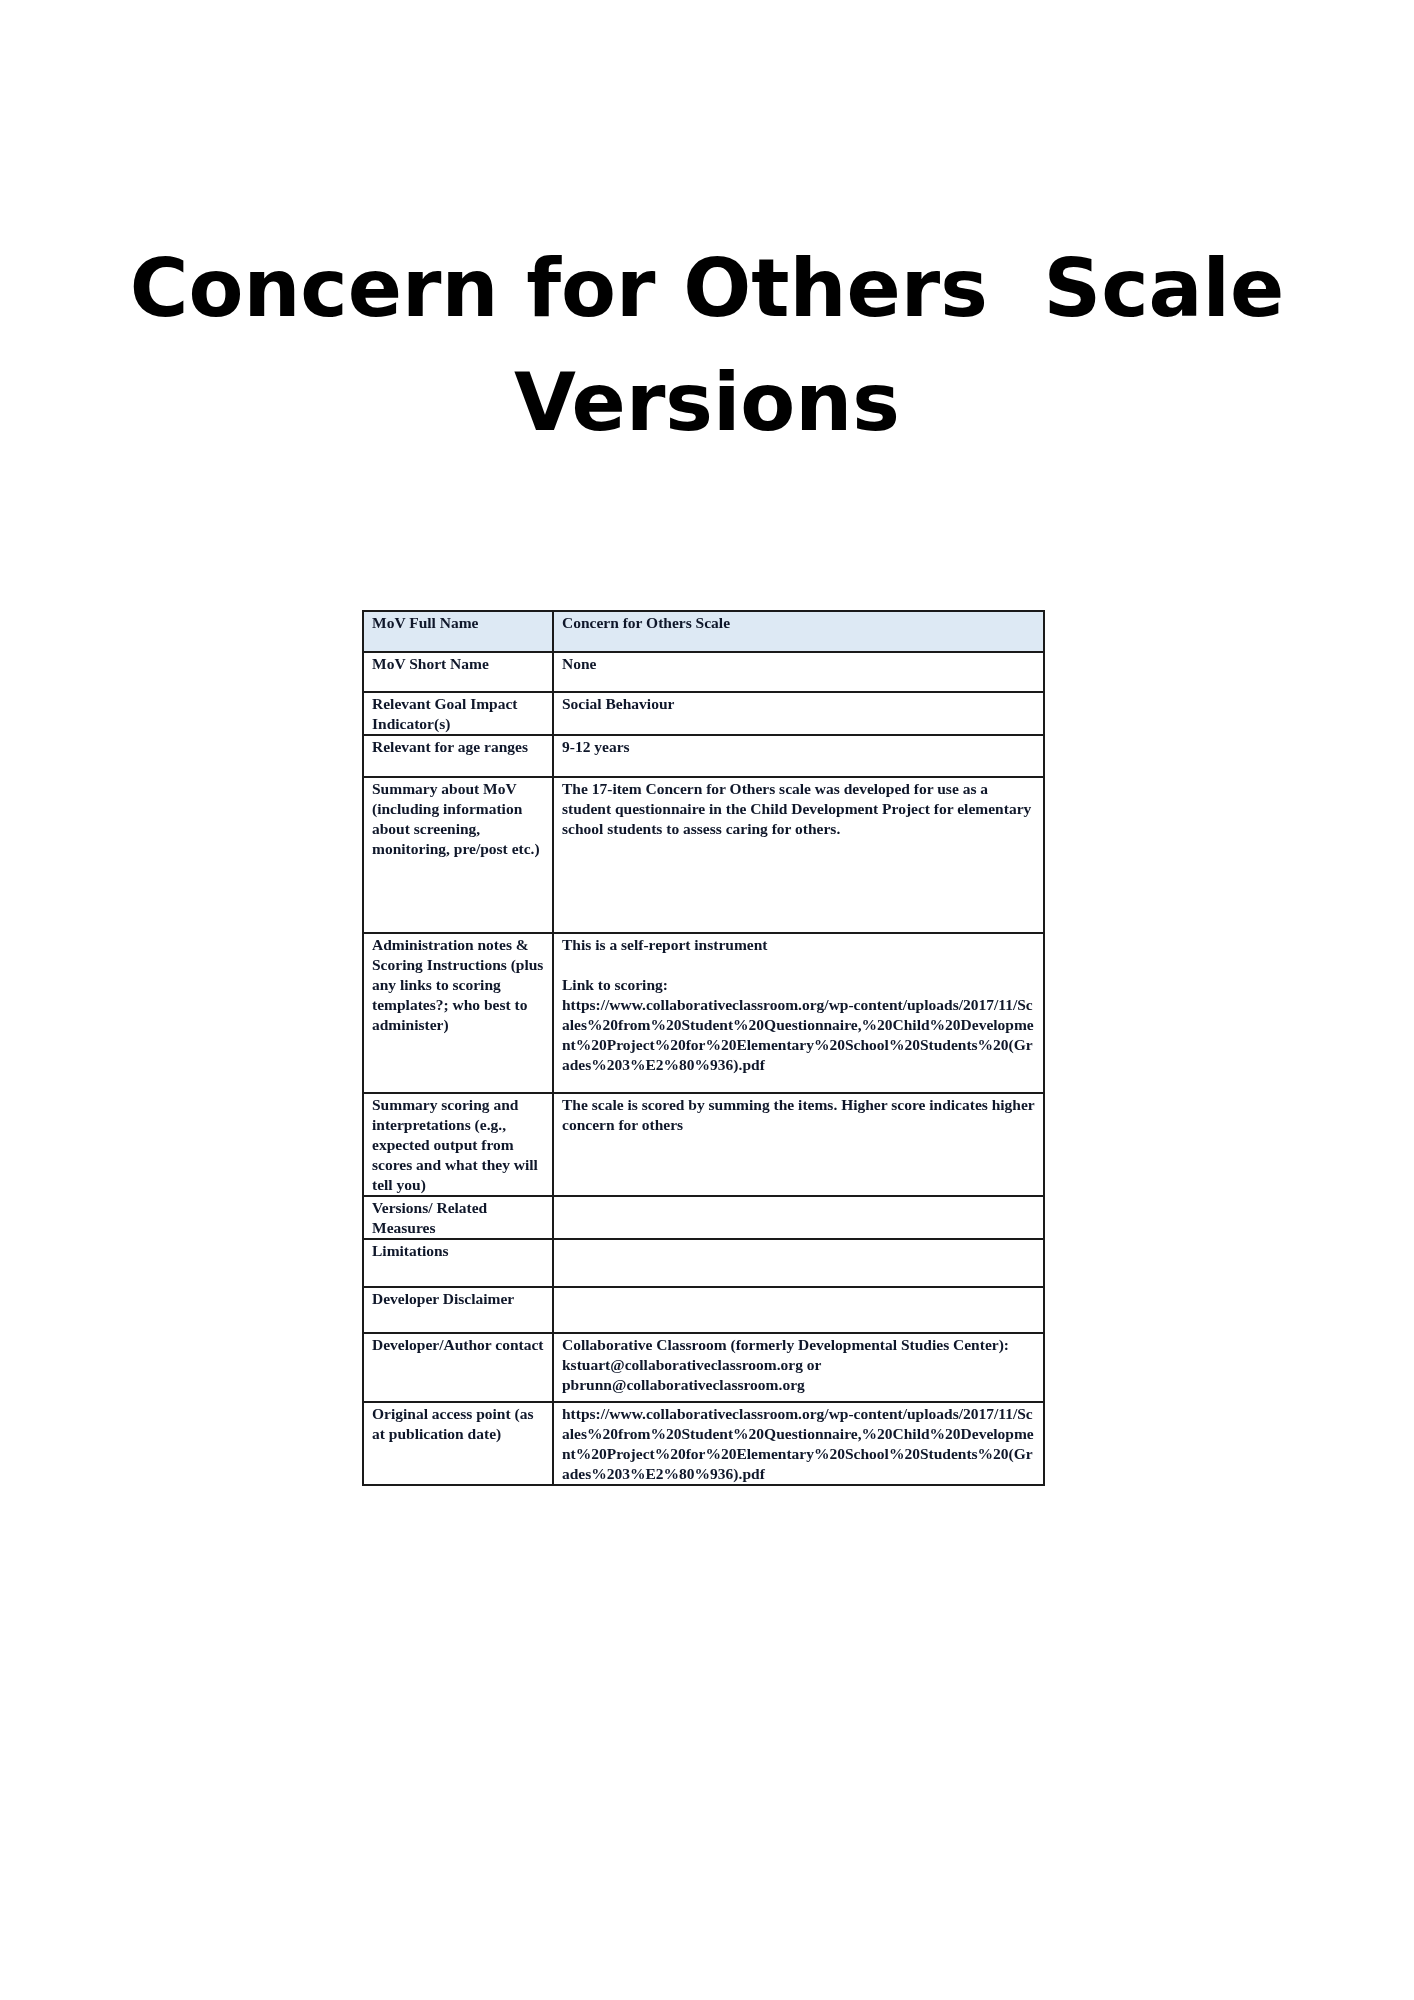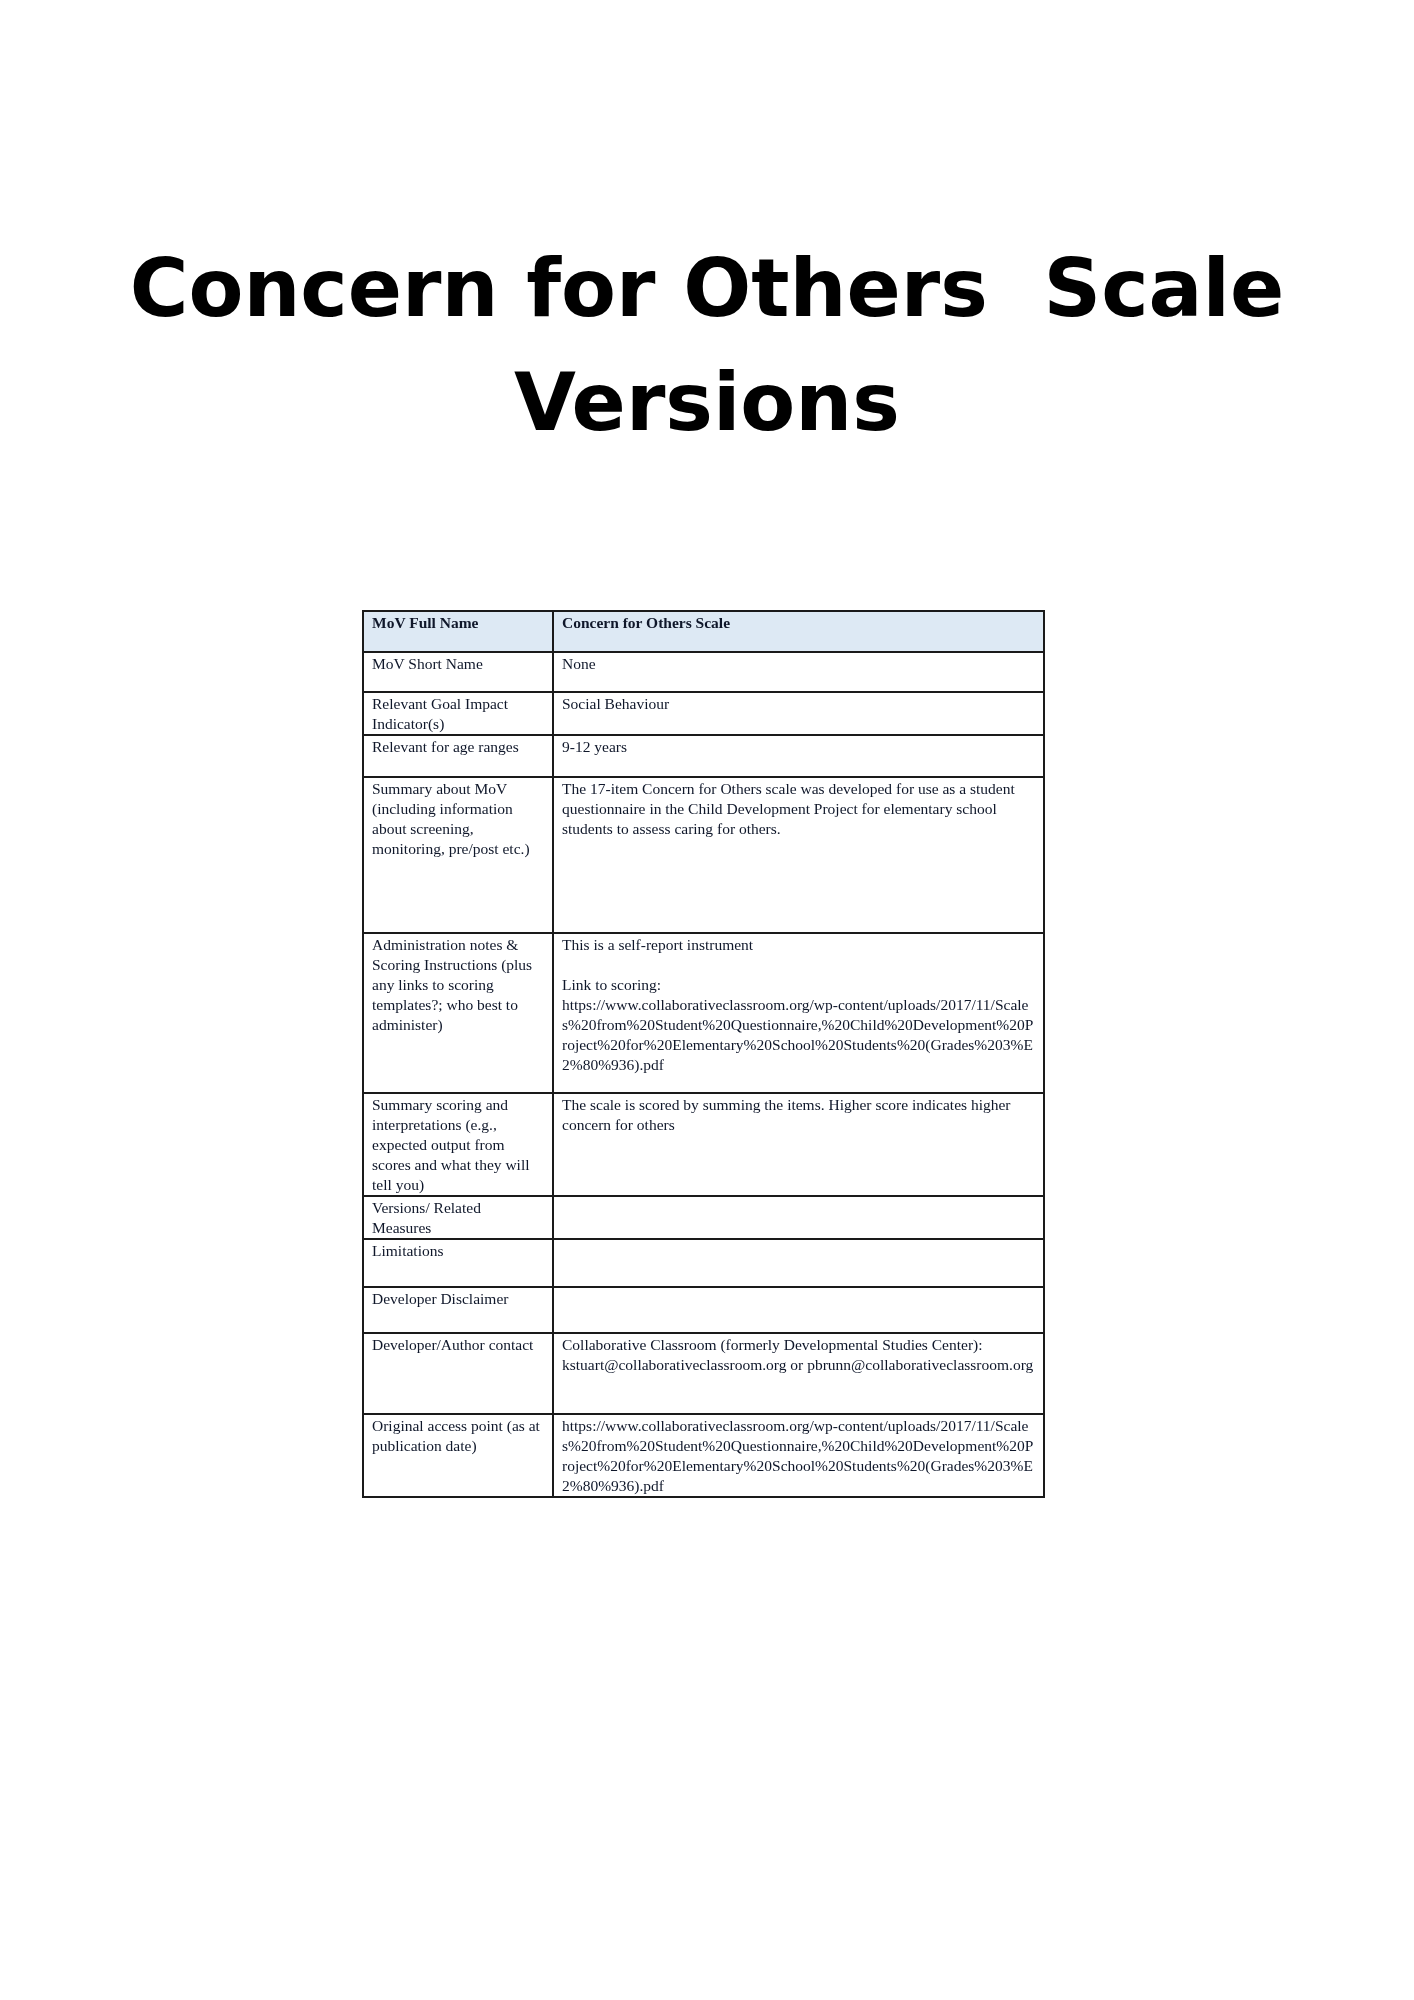--- a/index.html
+++ b/index.html
@@ -13,21 +13,21 @@
   .title span { display: block; white-space: pre; }
   table.mov {
     position: absolute; left: 362px; top: 610px; width: 681px;
     border-collapse: collapse; table-layout: fixed;
     font-family: "Liberation Serif", serif; font-size: 15.5px; line-height: 20px; color: #0f172a;
   }
   table.mov col.c1 { width: 190px; }
   table.mov col.c2 { width: 491px; }
   table.mov td {
     border: 2px solid #1a1a1a; vertical-align: top; padding: 1px 8px 0 8px;
-    word-wrap: break-word; overflow-wrap: break-word;
+    word-wrap: break-word; overflow-wrap: break-word; font-weight: bold;
   }
   table.mov tr.header td { background: #dde9f4; font-weight: bold; }
   .wrap-url { word-break: break-all; }
   .gap { display:block; height: 20px; }
 </style>
 </head>
 <body>
 
 <div class="title">
   <span>Concern for Others  Scale</span>
@@ -78,21 +78,21 @@
     <td></td>
   </tr>
   <tr style="height:48px">
     <td>Limitations</td>
     <td></td>
   </tr>
   <tr style="height:46px">
     <td>Developer Disclaimer</td>
     <td></td>
   </tr>
-  <tr style="height:81px">
+  <tr style="height:69px">
     <td>Developer/Author contact</td>
     <td>Collaborative Classroom (formerly Developmental Studies Center): kstuart@collaborativeclassroom.org or pbrunn@collaborativeclassroom.org</td>
   </tr>
   <tr style="height:80px">
     <td>Original access point (as at publication date)</td>
     <td class="wrap-url">https://www.collaborativeclassroom.org/wp-content/uploads/2017/11/Scales%20from%20Student%20Questionnaire,%20Child%20Development%20Project%20for%20Elementary%20School%20Students%20(Grades%203%E2%80%936).pdf</td>
   </tr>
 </tbody>
   </table>
 

